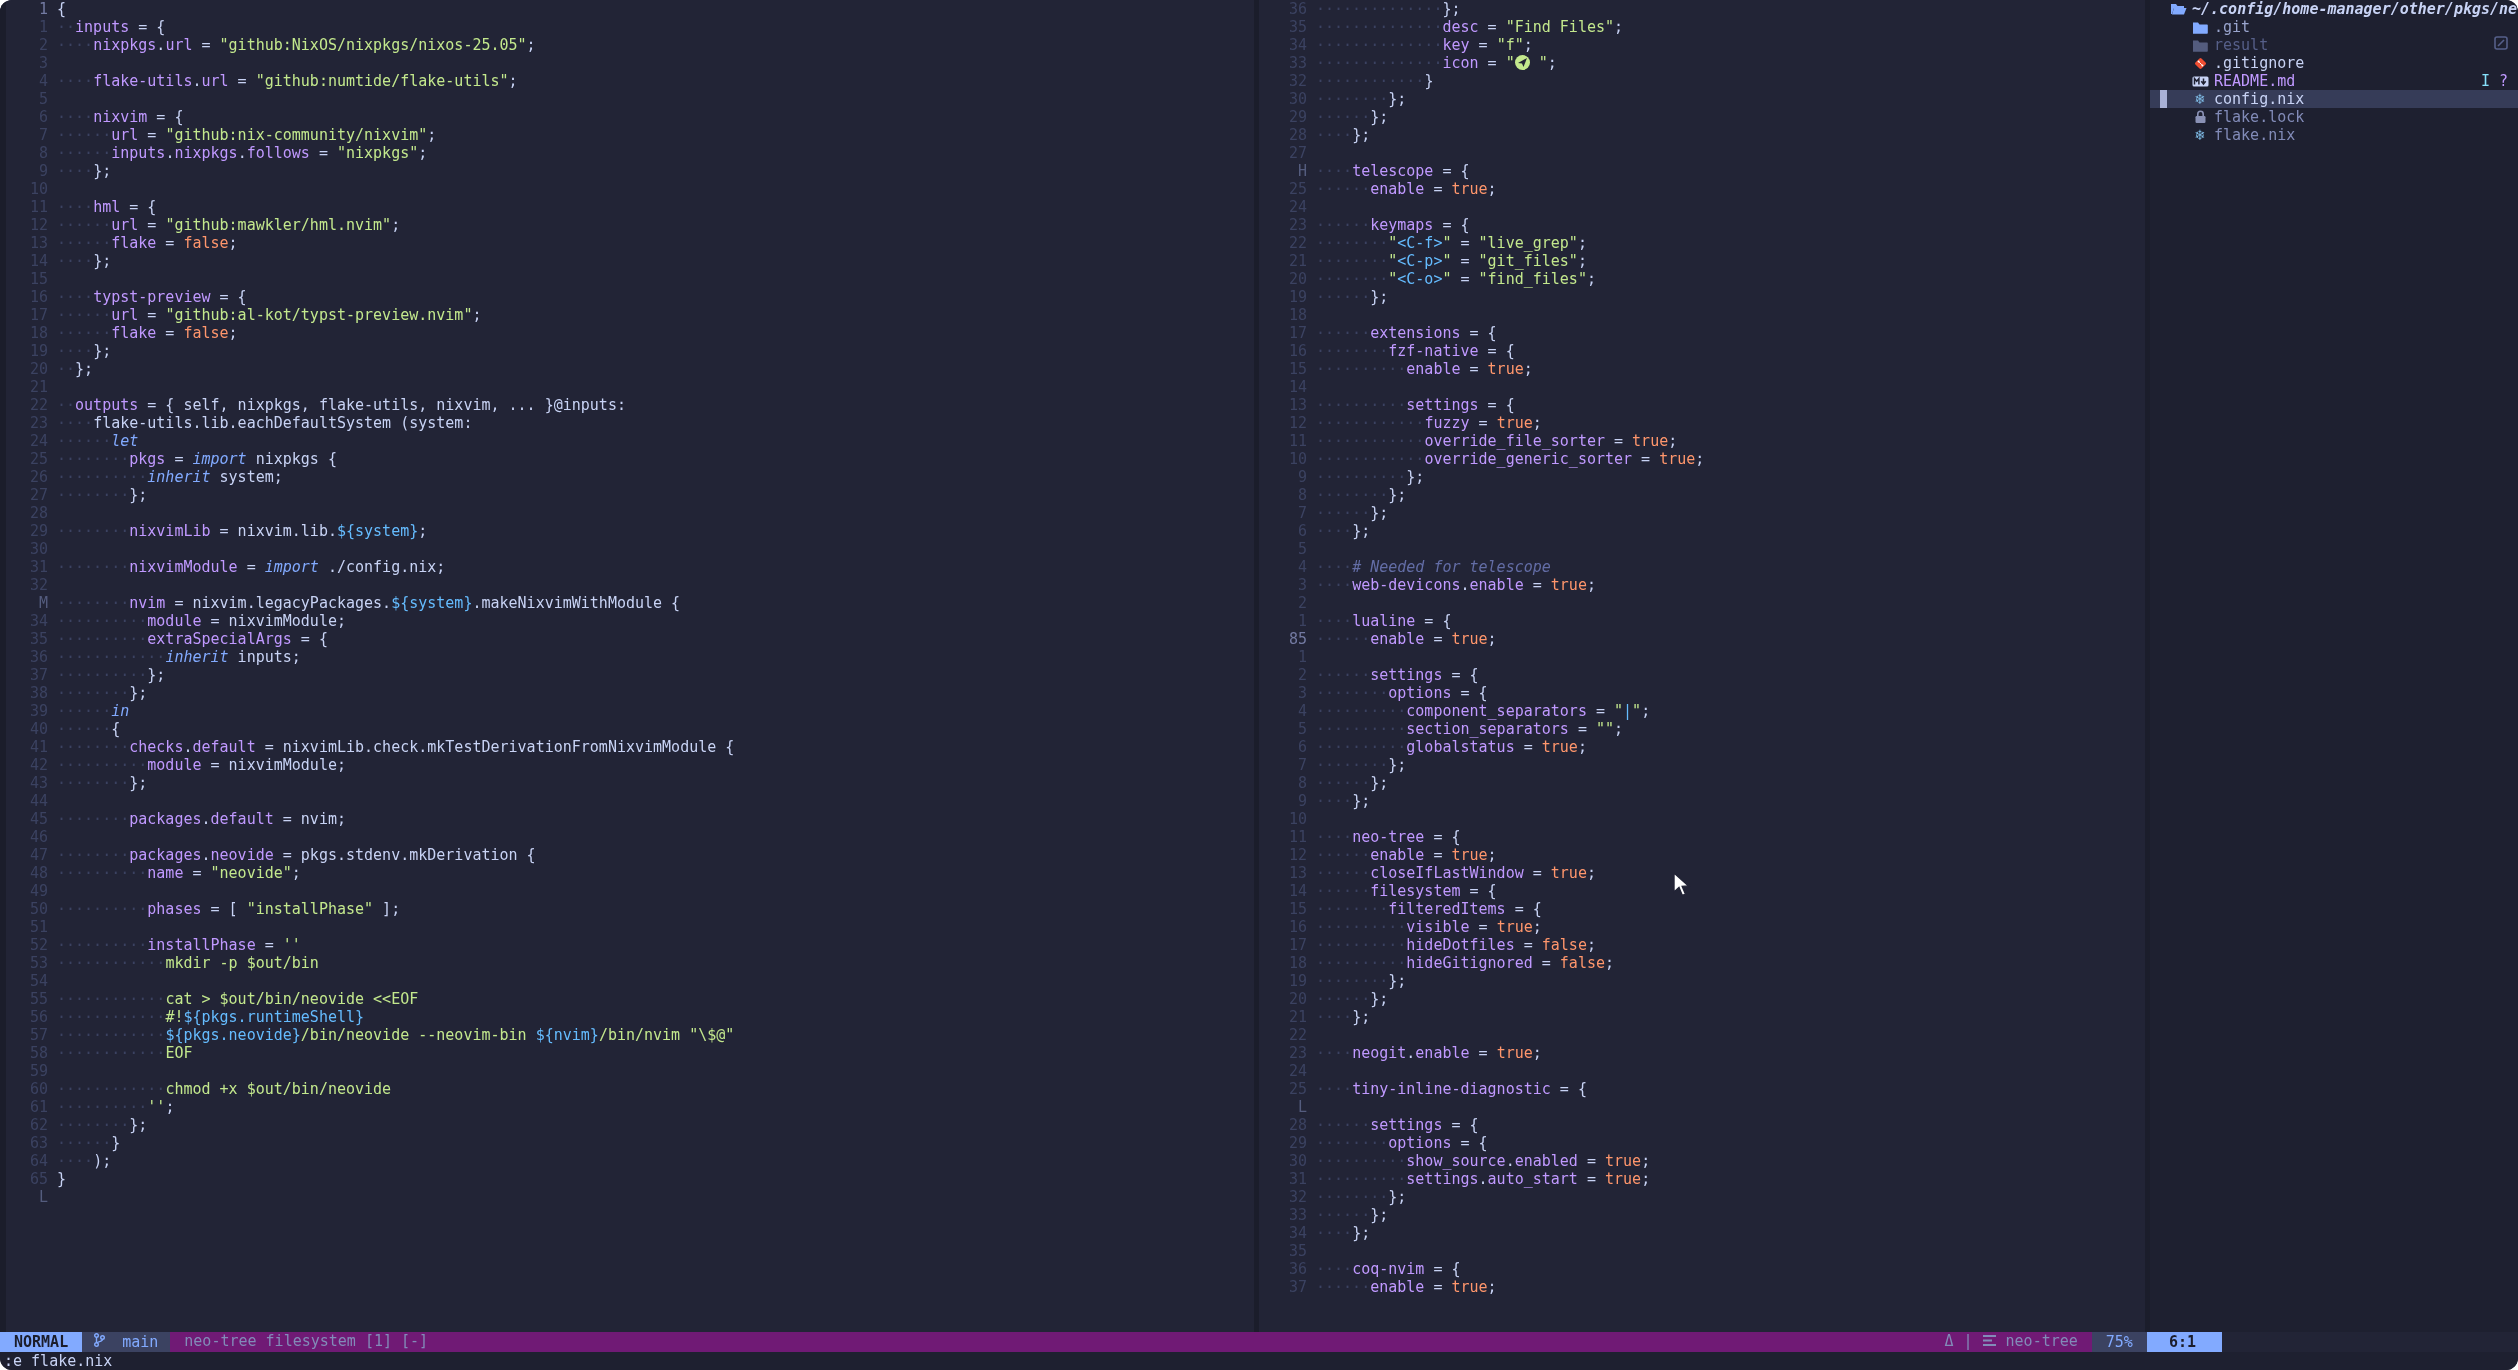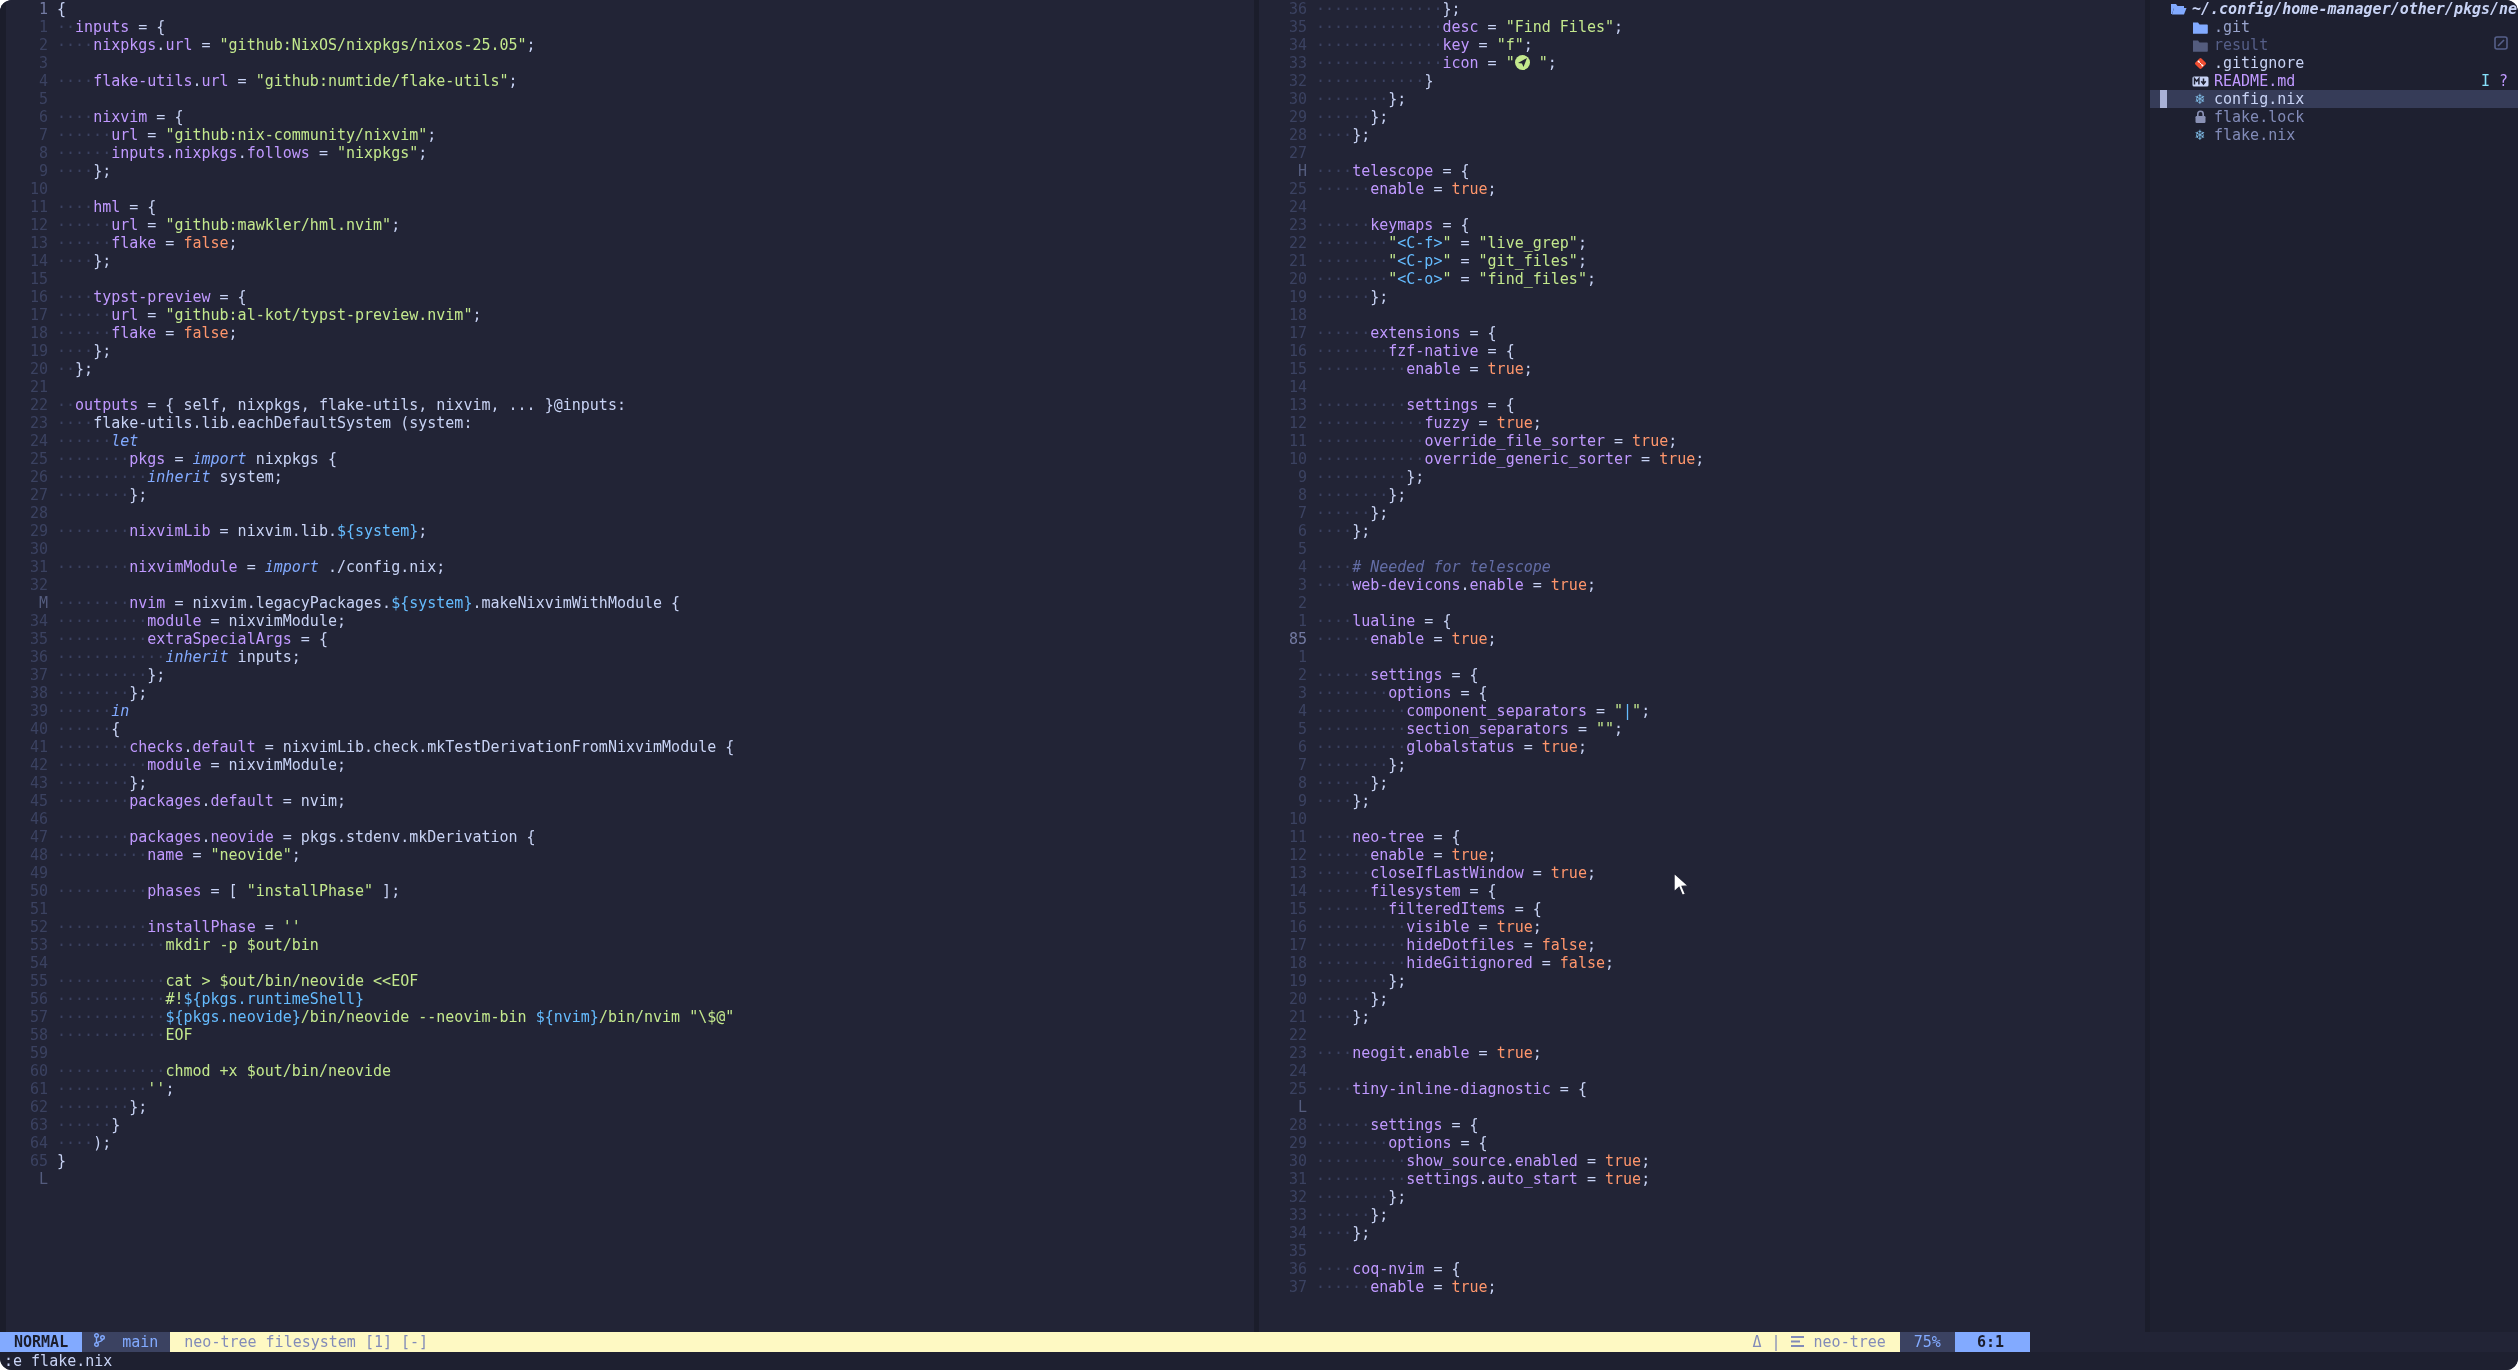--- a/index.html
+++ b/index.html
@@ -45,21 +45,21 @@
   .badge-I{color:#86e1fc;}
   .badge-q{color:#c099ff;}
   .nix-glyph{font-family:"DejaVu Sans",sans-serif;color:#7ebae4;font-size:14px;}
   .lbl-dimblue{color:#9aa5ce;}
   .lbl-gray{color:#565f89;}
   .lbl-fg{color:#c8d3f5;}
   .lbl-purple{color:#c099ff;}
   .lbl-dim{color:#828bb8;}
 
   
-  .statusline{position:absolute;left:0;top:1332px;width:2030px;height:20px;background:#fef9c3;display:flex;align-items:center;font-size:15px;}
+  .statusline{position:absolute;left:0;top:1332px;width:2222px;height:20px;background:#701a75;display:flex;align-items:flex-start;font-size:15px;}
   .seg-mode{background:#82aaff;color:#1b1d2b;font-weight:bold;padding:0 14px;height:20px;display:flex;align-items:center;}
   .seg-branch{background:#3b4261;color:#82aaff;padding:0 12px;height:20px;display:flex;align-items:center;gap:17px;}
   .seg-file{color:#828bb8;padding:0 14px;}
   .sl-spacer{flex:1;}
   .seg-icons{color:#828bb8;display:flex;align-items:center;gap:10px;padding-right:14px;}
   .seg-pct{background:#3b4261;color:#82aaff;padding:0 14px;height:20px;display:flex;align-items:center;}
   .seg-pos{background:#82aaff;color:#1b1d2b;font-weight:bold;padding:0 26px 0 22px;height:20px;display:flex;align-items:center;}
   .cmdline{position:absolute;left:0;top:1352px;width:2518px;height:18px;background:#1e2030;color:#c8d3f5;padding-left:4px;white-space:pre;}
 
   .mouse{position:absolute;left:1672px;top:872px;z-index:50;}
@@ -107,20 +107,21 @@
         <div class="row"><span class="ln">34</span><span class="code"><span class="dots">··········</span><span class="t-at">module</span><span class="t-fg"> = nixvimModule;</span></span></div>
         <div class="row"><span class="ln">35</span><span class="code"><span class="dots">··········</span><span class="t-at">extraSpecialArgs</span><span class="t-fg"> = {</span></span></div>
         <div class="row"><span class="ln">36</span><span class="code"><span class="dots">············</span><span class="t-kw">inherit</span><span class="t-fg"> inputs;</span></span></div>
         <div class="row"><span class="ln">37</span><span class="code"><span class="dots">··········</span><span class="t-fg">};</span></span></div>
         <div class="row"><span class="ln">38</span><span class="code"><span class="dots">········</span><span class="t-fg">};</span></span></div>
         <div class="row"><span class="ln">39</span><span class="code"><span class="dots">······</span><span class="t-kw">in</span></span></div>
         <div class="row"><span class="ln">40</span><span class="code"><span class="dots">······</span><span class="t-fg">{</span></span></div>
         <div class="row"><span class="ln">41</span><span class="code"><span class="dots">········</span><span class="t-at">checks</span><span class="t-fg">.</span><span class="t-at">default</span><span class="t-fg"> = nixvimLib.check.mkTestDerivationFromNixvimModule {</span></span></div>
         <div class="row"><span class="ln">42</span><span class="code"><span class="dots">··········</span><span class="t-at">module</span><span class="t-fg"> = nixvimModule;</span></span></div>
         <div class="row"><span class="ln">43</span><span class="code"><span class="dots">········</span><span class="t-fg">};</span></span></div>
+        <div class="row"><span class="ln">44</span><span class="code"></span></div>
         <div class="row"><span class="ln">45</span><span class="code"><span class="dots">········</span><span class="t-at">packages</span><span class="t-fg">.</span><span class="t-at">default</span><span class="t-fg"> = nvim;</span></span></div>
         <div class="row"><span class="ln">46</span><span class="code"></span></div>
         <div class="row"><span class="ln">47</span><span class="code"><span class="dots">········</span><span class="t-at">packages</span><span class="t-fg">.</span><span class="t-at">neovide</span><span class="t-fg"> = pkgs.stdenv.mkDerivation {</span></span></div>
         <div class="row"><span class="ln">48</span><span class="code"><span class="dots">··········</span><span class="t-at">name</span><span class="t-fg"> = </span><span class="t-st">"neovide"</span><span class="t-fg">;</span></span></div>
         <div class="row"><span class="ln">49</span><span class="code"></span></div>
         <div class="row"><span class="ln">50</span><span class="code"><span class="dots">··········</span><span class="t-at">phases</span><span class="t-fg"> = [ </span><span class="t-st">"installPhase"</span><span class="t-fg"> ];</span></span></div>
         <div class="row"><span class="ln">51</span><span class="code"></span></div>
         <div class="row"><span class="ln">52</span><span class="code"><span class="dots">··········</span><span class="t-at">installPhase</span><span class="t-fg"> = </span><span class="t-st">''</span></span></div>
         <div class="row"><span class="ln">53</span><span class="code"><span class="dots">············</span><span class="t-st">mkdir -p $out/bin</span></span></div>
         <div class="row"><span class="ln">54</span><span class="code"></span></div>

